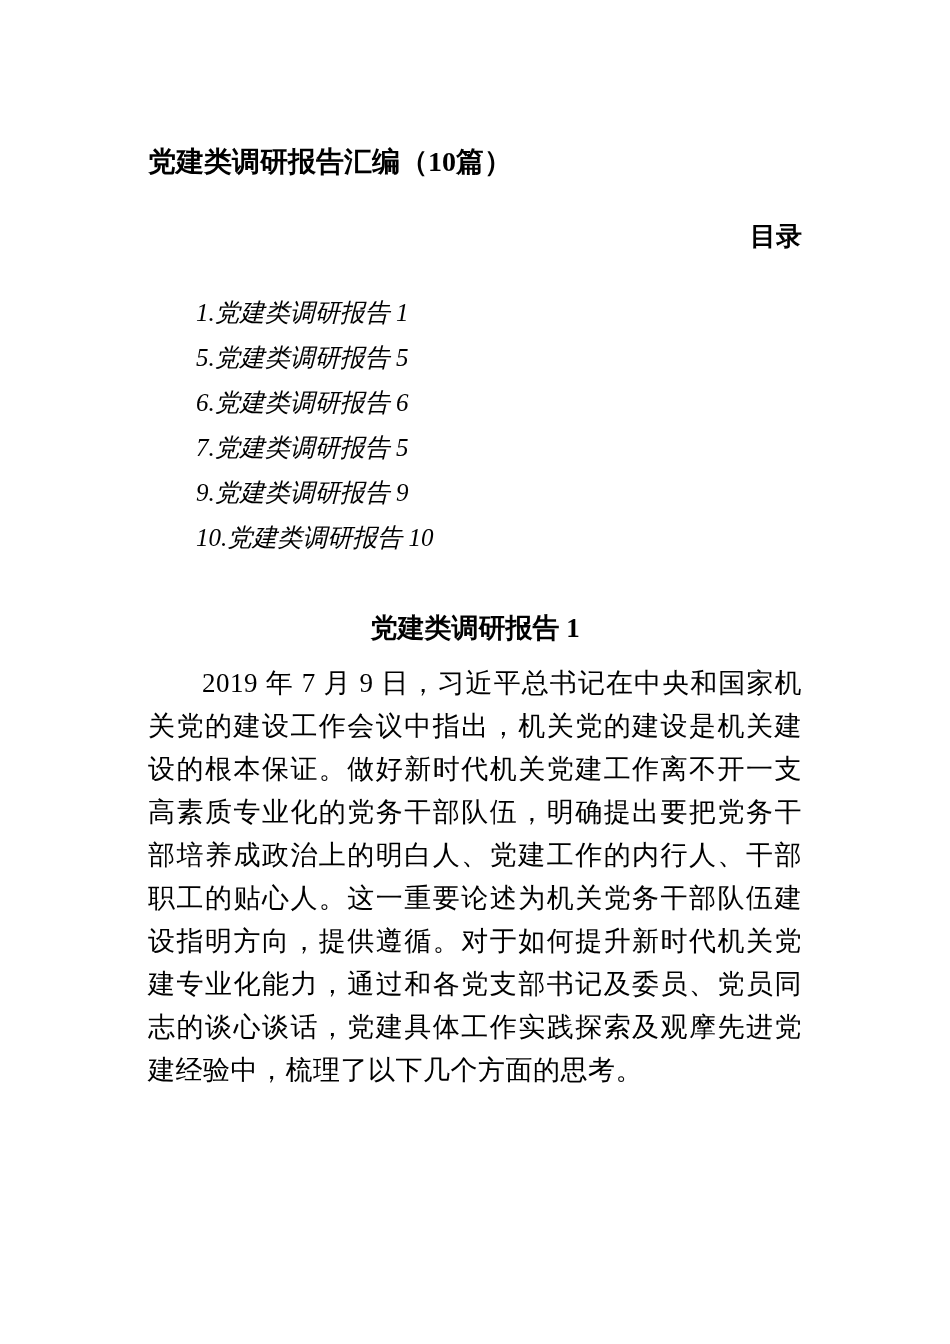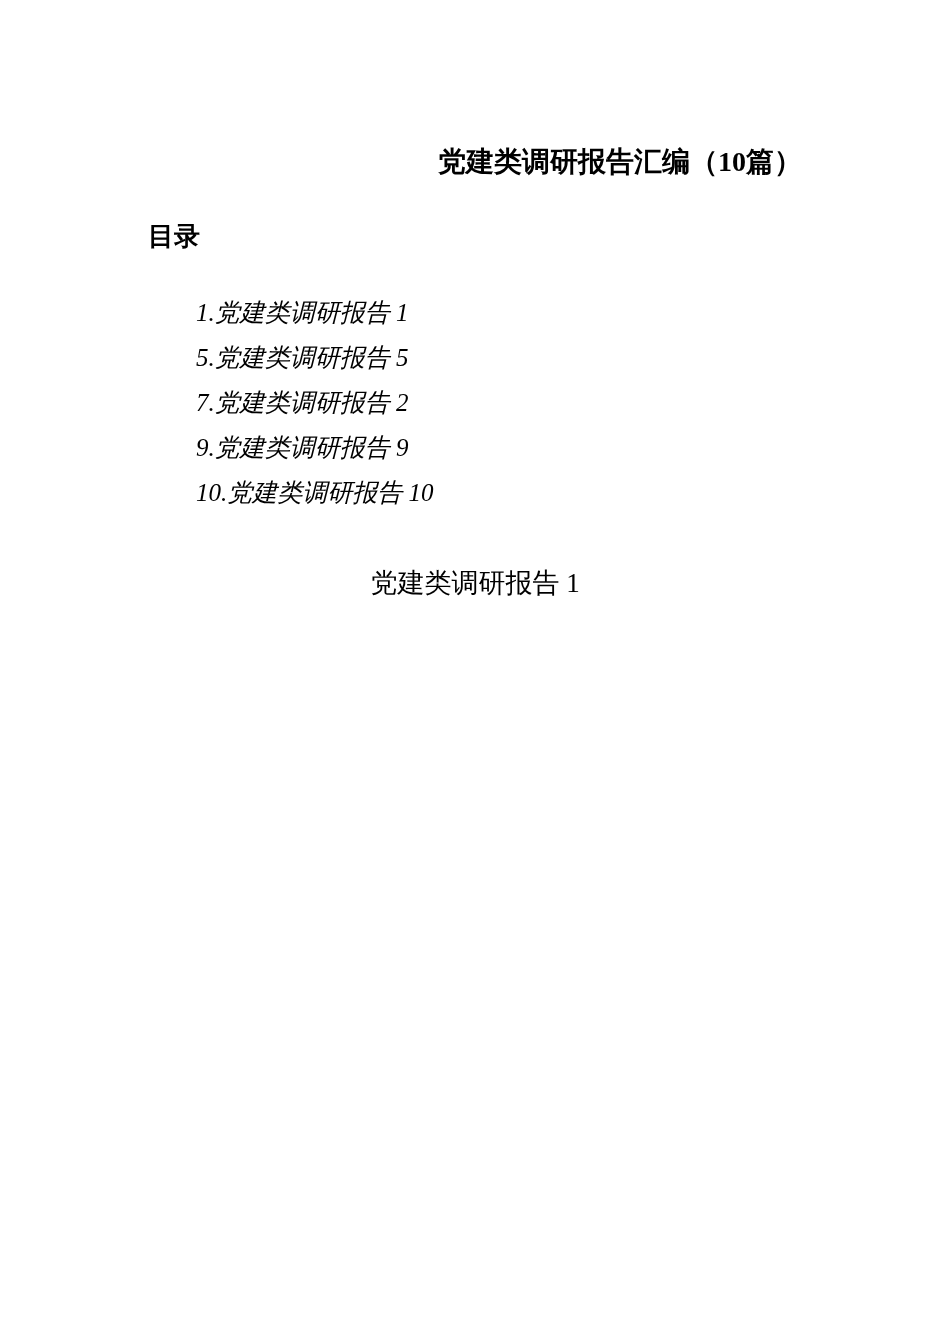--- a/index.html
+++ b/index.html
@@ -13,46 +13,46 @@
     height: 1344px;
     margin: 0 auto;
     background: #ffffff;
     box-sizing: border-box;
     padding: 146px 148px 0 148px;
     font-family: "Liberation Serif", "DejaVu Serif", serif;
     color: #000000;
     overflow: hidden;
   }
   .doc-title {
-    text-align: right;
+    text-align: left;
     font-weight: bold;
     font-size: 28px;
     line-height: 32px;
     margin: 0;
   }
   .toc-heading {
-    text-align: left;
+    text-align: right;
     font-weight: bold;
     font-size: 26px;
     line-height: 30px;
     margin: 44px 0 9px 0;
   }
   .toc-list {
     margin-top: 38px;
     font-style: italic;
   }
   .toc-item {
     font-size: 25px;
     line-height: 45px;
     padding-left: 48px;
     white-space: nowrap;
   }
   .section-title {
     text-align: center;
-    font-weight: normal;
+    font-weight: bold;
     font-size: 27px;
     line-height: 32px;
     margin: 52px 0 0 0;
   }
   .body-paragraph {
     margin: 18px 0 0 0;
     font-size: 27px;
     line-height: 43px;
     text-indent: 2em;
     text-align: justify;
@@ -65,21 +65,23 @@
 
 <div class="page">
 
   <h1 class="doc-title">党建类调研报告汇编（10篇）</h1>
 
   <h2 class="toc-heading">目录</h2>
 
   <div class="toc-list">
     <div class="toc-item">1.党建类调研报告 1</div>
     <div class="toc-item">5.党建类调研报告 5</div>
-    <div class="toc-item">7.党建类调研报告 2</div>
+    <div class="toc-item">6.党建类调研报告 6</div>
+    <div class="toc-item">7.党建类调研报告 5</div>
     <div class="toc-item">9.党建类调研报告 9</div>
     <div class="toc-item">10.党建类调研报告 10</div>
   </div>
 
   <h2 class="section-title">党建类调研报告 1</h2>
 
+  <p class="body-paragraph">2019 年 7 月 9 日，习近平总书记在中央和国家机关党的建设工作会议中指出，机关党的建设是机关建设的根本保证。做好新时代机关党建工作离不开一支高素质专业化的党务干部队伍，明确提出要把党务干部培养成政治上的明白人、党建工作的内行人、干部职工的贴心人。这一重要论述为机关党务干部队伍建设指明方向，提供遵循。对于如何提升新时代机关党建专业化能力，通过和各党支部书记及委员、党员同志的谈心谈话，党建具体工作实践探索及观摩先进党建经验中，梳理了以下几个方面的思考。</p>
 
 </div>
 
 </body></html>

